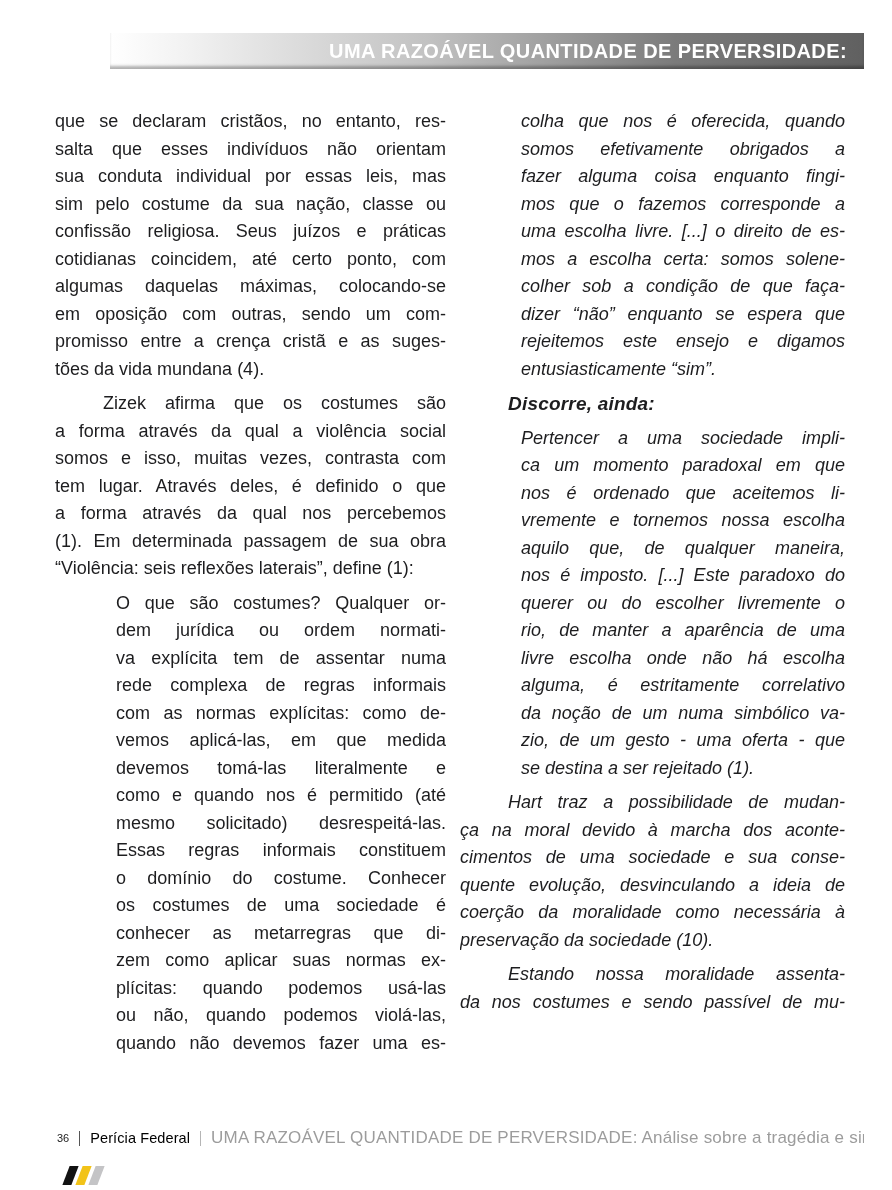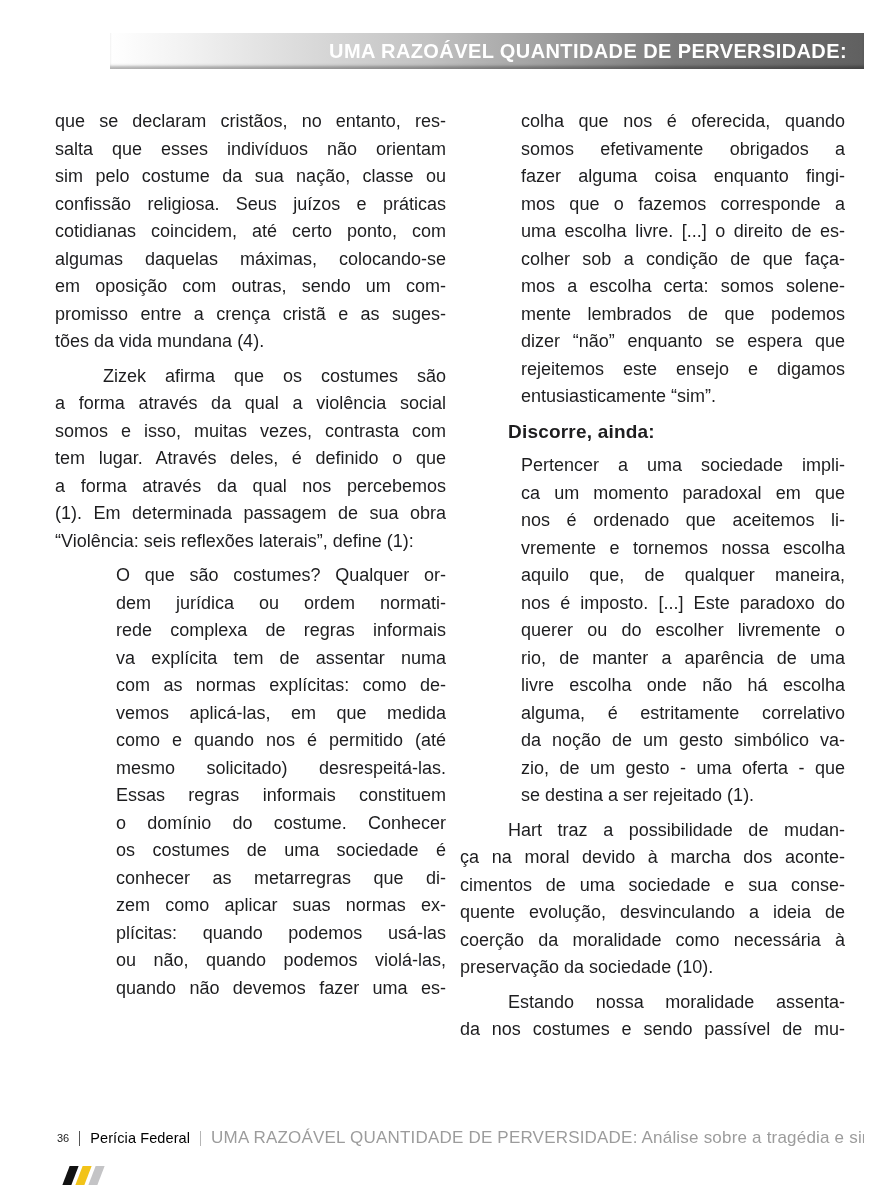--- a/index.html
+++ b/index.html
@@ -17,21 +17,21 @@
     padding-right:17px; box-sizing:border-box;
   }
   .hdr-title {
     color:#ffffff; font-size:20px; font-weight:bold; letter-spacing:0.4px;
     white-space:nowrap; transform:scaleY(1.04);
   }
 
   
   .col { position:absolute; top:108px; font-size:18px; line-height:27.5px; }
   .col-left  { left:55px;  width:391px; }
-  .col-right { left:460px; width:385px; }
+  .col-right { left:460px; width:385px;font-style:italic; }
 
   .block { margin:0; }
   .block + .block { margin-top:7px; }
   .quote { margin-left:61px; }
   .heading-block { margin-top:13px; margin-bottom:4px; }
   .section-heading {
     font-weight:bold; font-size:19px; text-indent:48px; letter-spacing:0.2px;
   }
 
   .textline {
@@ -63,20 +63,21 @@
 
   <div class="hdr">
     <span class="hdr-title">UMA RAZOÁVEL QUANTIDADE DE PERVERSIDADE:</span>
   </div>
 
   <div class="col col-left">
     <div class="block flush-last">
 
     <div class="textline">que se declaram cristãos, no entanto, res-</div>
         <div class="textline">salta que esses indivíduos não orientam</div>
+        <div class="textline">sua conduta individual por essas leis, mas</div>
         <div class="textline">sim pelo costume da sua nação, classe ou</div>
         <div class="textline">confissão religiosa. Seus juízos e práticas</div>
         <div class="textline">cotidianas coincidem, até certo ponto, com</div>
         <div class="textline">algumas daquelas máximas, colocando-se</div>
         <div class="textline">em oposição com outras, sendo um com-</div>
         <div class="textline">promisso entre a crença cristã e as suges-</div>
         <div class="textline">tões da vida mundana (4).</div>
       </div>
     <div class="block flush-last indent-first">
 
@@ -85,24 +86,25 @@
         <div class="textline">somos e isso, muitas vezes, contrasta com</div>
         <div class="textline">tem lugar. Através deles, é definido o que</div>
         <div class="textline">a forma através da qual nos percebemos</div>
         <div class="textline">(1). Em determinada passagem de sua obra</div>
         <div class="textline">“Violência: seis reflexões laterais”, define (1):</div>
       </div>
     <div class="block quote">
 
     <div class="textline">O que são costumes? Qualquer or-</div>
         <div class="textline">dem jurídica ou ordem normati-</div>
+        <div class="textline">va explícita tem de assentar numa</div>
         <div class="textline">rede complexa de regras informais</div>
-        <div class="textline">va explícita tem de assentar numa</div>
         <div class="textline">com as normas explícitas: como de-</div>
         <div class="textline">vemos aplicá-las, em que medida</div>
+        <div class="textline">devemos tomá-las literalmente e</div>
         <div class="textline">como e quando nos é permitido (até</div>
         <div class="textline">mesmo solicitado) desrespeitá-las.</div>
         <div class="textline">Essas regras informais constituem</div>
         <div class="textline">o domínio do costume. Conhecer</div>
         <div class="textline">os costumes de uma sociedade é</div>
         <div class="textline">conhecer as metarregras que di-</div>
         <div class="textline">zem como aplicar suas normas ex-</div>
         <div class="textline">plícitas: quando podemos usá-las</div>
         <div class="textline">ou não, quando podemos violá-las,</div>
         <div class="textline">quando não devemos fazer uma es-</div>
@@ -110,43 +112,42 @@
   </div>
 
   <div class="col col-right">
     <div class="block quote flush-last">
 
     <div class="textline">colha que nos é oferecida, quando</div>
         <div class="textline">somos efetivamente obrigados a</div>
         <div class="textline">fazer alguma coisa enquanto fingi-</div>
         <div class="textline">mos que o fazemos corresponde a</div>
         <div class="textline">uma escolha livre. [...] o direito de es-</div>
+        <div class="textline">mos a escolha certa: somos solene-</div>
         <div class="textline">colher sob a condição de que faça-</div>
-        <div class="textline">mos a escolha certa: somos solene-</div>
-        <div class="textline">mente lembrados de que podemos</div>
         <div class="textline">dizer “não” enquanto se espera que</div>
         <div class="textline">rejeitemos este ensejo e digamos</div>
         <div class="textline">entusiasticamente “sim”.</div>
       </div>
     <div class="block heading-block">
       <div class="section-heading">Discorre, ainda:</div>
     </div>
     <div class="block quote flush-last">
 
     <div class="textline">Pertencer a uma sociedade impli-</div>
         <div class="textline">ca um momento paradoxal em que</div>
         <div class="textline">nos é ordenado que aceitemos li-</div>
         <div class="textline">vremente e tornemos nossa escolha</div>
         <div class="textline">aquilo que, de qualquer maneira,</div>
         <div class="textline">nos é imposto. [...] Este paradoxo do</div>
         <div class="textline">querer ou do escolher livremente o</div>
         <div class="textline">rio, de manter a aparência de uma</div>
         <div class="textline">livre escolha onde não há escolha</div>
         <div class="textline">alguma, é estritamente correlativo</div>
-        <div class="textline">da noção de um gesto simbólico va-</div>
+        <div class="textline">da noção de um numa simbólico va-</div>
         <div class="textline">zio, de um gesto - uma oferta - que</div>
         <div class="textline">se destina a ser rejeitado (1).</div>
       </div>
     <div class="block flush-last indent-first">
 
     <div class="textline">Hart traz a possibilidade de mudan-</div>
         <div class="textline">ça na moral devido à marcha dos aconte-</div>
         <div class="textline">cimentos de uma sociedade e sua conse-</div>
         <div class="textline">quente evolução, desvinculando a ideia de</div>
         <div class="textline">coerção da moralidade como necessária à</div>

